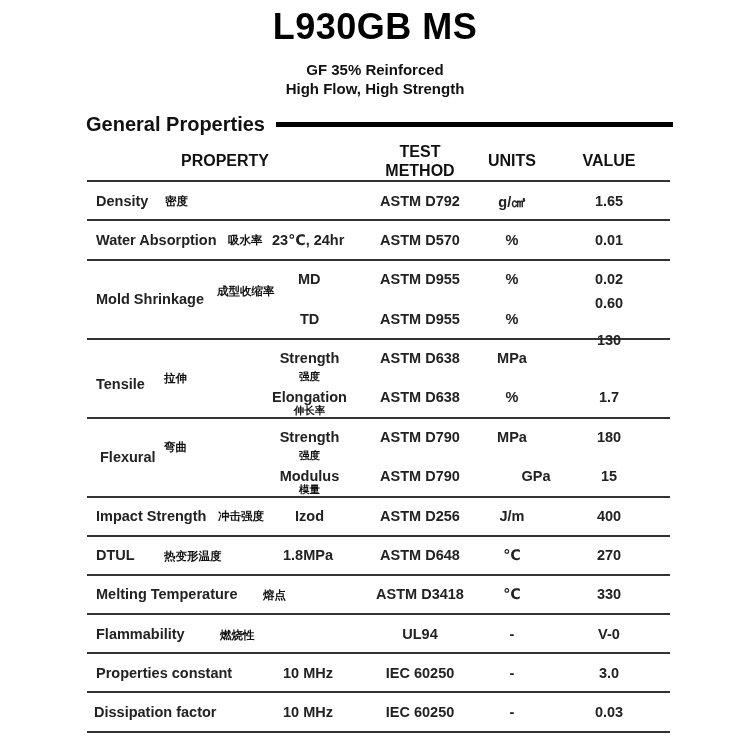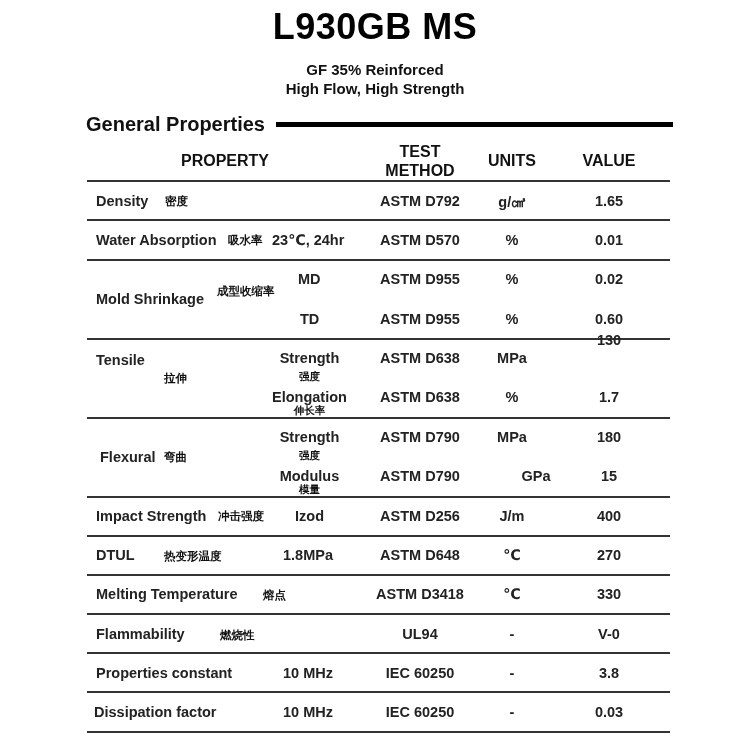--- a/index.html
+++ b/index.html
@@ -88,41 +88,41 @@
 <div>
   <span class="abs cell" style="left:96px;top:291px">Mold Shrinkage</span>
   <span class="abs cn" style="left:217px;top:284px">成型收缩率</span>
   <span class="abs cell" style="left:298px;top:271px">MD</span>
   <span class="abs cell ctr" style="left:360px;width:120px;top:271px">ASTM D955</span>
   <span class="abs cell ctr" style="left:472px;width:80px;top:271px">%</span>
   <span class="abs cell ctr" style="left:569px;width:80px;top:271px">0.02</span>
   <span class="abs cell" style="left:300px;top:311px">TD</span>
   <span class="abs cell ctr" style="left:360px;width:120px;top:311px">ASTM D955</span>
   <span class="abs cell ctr" style="left:472px;width:80px;top:311px">%</span>
-  <span class="abs cell ctr" style="left:569px;width:80px;top:311px">0.60</span>
+  <span class="abs cell ctr" style="left:569px;width:80px;top:295px">0.60</span>
 </div>
 
 <div>
-  <span class="abs cell" style="left:96px;top:352px">Tensile</span>
+  <span class="abs cell" style="left:96px;top:376px">Tensile</span>
   <span class="abs cn" style="left:164px;top:371px">拉伸</span>
   <span class="abs cell ctr" style="left:262px;width:95px;top:350px">Strength</span>
   <span class="abs cn ctr" style="left:262px;width:95px;top:370px;font-size:10.5px">强度</span>
   <span class="abs cell ctr" style="left:360px;width:120px;top:350px">ASTM D638</span>
   <span class="abs cell ctr" style="left:472px;width:80px;top:350px">MPa</span>
   <span class="abs cell ctr" style="left:569px;width:80px;top:332px">130</span>
   <span class="abs cell ctr" style="left:262px;width:95px;top:389px">Elongation</span>
   <span class="abs cn ctr" style="left:262px;width:95px;top:404px;font-size:10.5px">伸长率</span>
   <span class="abs cell ctr" style="left:360px;width:120px;top:389px">ASTM D638</span>
   <span class="abs cell ctr" style="left:472px;width:80px;top:389px">%</span>
   <span class="abs cell ctr" style="left:569px;width:80px;top:389px">1.7</span>
 </div>
 
 <div>
   <span class="abs cell" style="left:100px;top:449px">Flexural</span>
-  <span class="abs cn" style="left:164px;top:450px">弯曲</span>
+  <span class="abs cn" style="left:164px;top:440px">弯曲</span>
   <span class="abs cell ctr" style="left:262px;width:95px;top:429px">Strength</span>
   <span class="abs cn ctr" style="left:262px;width:95px;top:449px;font-size:10.5px">强度</span>
   <span class="abs cell ctr" style="left:360px;width:120px;top:429px">ASTM D790</span>
   <span class="abs cell ctr" style="left:472px;width:80px;top:429px">MPa</span>
   <span class="abs cell ctr" style="left:569px;width:80px;top:429px">180</span>
   <span class="abs cell ctr" style="left:262px;width:95px;top:468px">Modulus</span>
   <span class="abs cn ctr" style="left:262px;width:95px;top:483px;font-size:10.5px">模量</span>
   <span class="abs cell ctr" style="left:360px;width:120px;top:468px">ASTM D790</span>
   <span class="abs cell ctr" style="left:496px;width:80px;top:468px">GPa</span>
   <span class="abs cell ctr" style="left:569px;width:80px;top:468px">15</span>
@@ -160,21 +160,21 @@
   <span class="abs cell ctr" style="left:360px;width:120px;top:626px">UL94</span>
   <span class="abs cell ctr" style="left:472px;width:80px;top:626px">-</span>
   <span class="abs cell ctr" style="left:569px;width:80px;top:626px">V-0</span>
 </div>
 
 <div>
   <span class="abs cell" style="left:96px;top:665px">Properties constant</span>
   <span class="abs cell" style="left:283px;top:665px">10 MHz</span>
   <span class="abs cell ctr" style="left:360px;width:120px;top:665px">IEC 60250</span>
   <span class="abs cell ctr" style="left:472px;width:80px;top:665px">-</span>
-  <span class="abs cell ctr" style="left:569px;width:80px;top:665px">3.8</span>
+  <span class="abs cell ctr" style="left:569px;width:80px;top:665px">3.0</span>
 </div>
 
 <div>
   <span class="abs cell" style="left:94px;top:704px">Dissipation factor</span>
   <span class="abs cell" style="left:283px;top:704px">10 MHz</span>
   <span class="abs cell ctr" style="left:360px;width:120px;top:704px">IEC 60250</span>
   <span class="abs cell ctr" style="left:472px;width:80px;top:704px">-</span>
   <span class="abs cell ctr" style="left:569px;width:80px;top:704px">0.03</span>
 </div>
 

